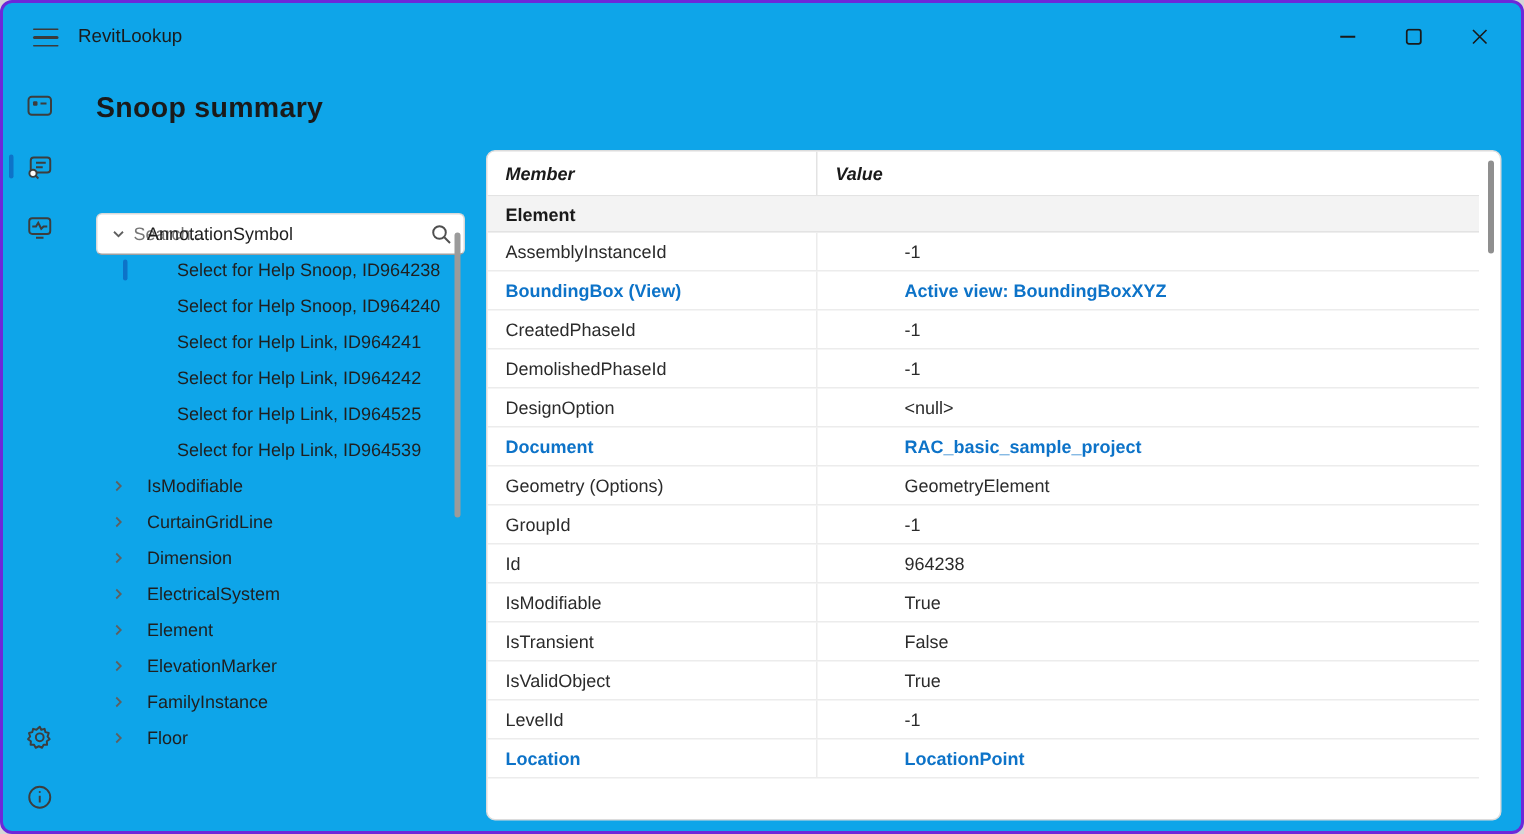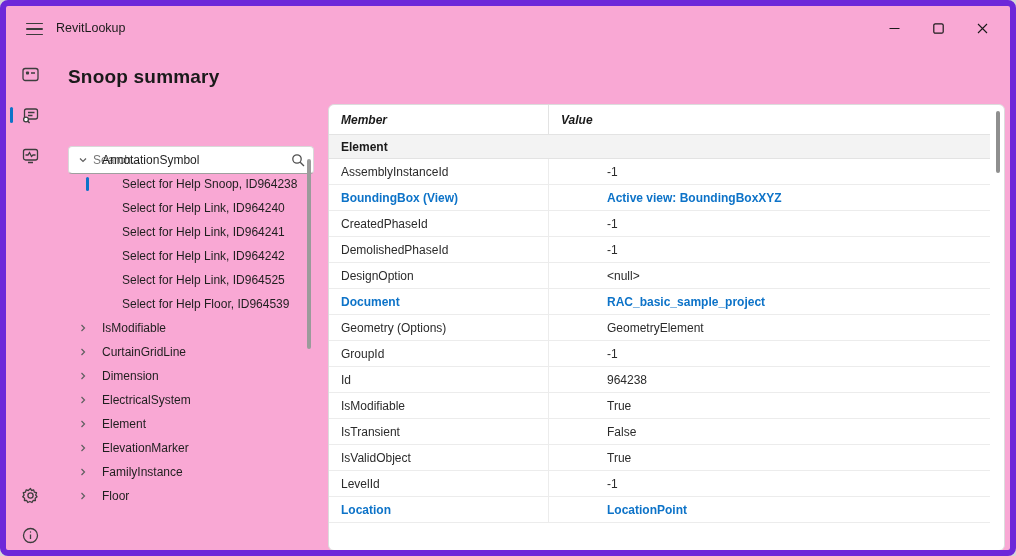--- a/index.html
+++ b/index.html
@@ -1,19 +1,19 @@
 <!DOCTYPE html>
 <html><head>
 <meta charset="utf-8">
 <style>
   * { box-sizing: border-box; margin: 0; padding: 0; }
   html,body { width:1016px; height:556px; }
   body { background:#d6d6d6; font-family:"Liberation Sans", sans-serif; overflow:hidden; }
 
-  .window { position:absolute; inset:0; background:#f9a8d4; border:6px solid #6d28d9;
+  .window { position:absolute; inset:0; background:#0ea5e9; border:2px solid #6d28d9;
             border-radius:8px; overflow:hidden; }
 
   
   .titlebar { position:absolute; top:0; left:0; right:0; height:44px; display:flex; align-items:center; }
   .hamburger { position:absolute; left:13px; top:8px; width:30px; height:30px; border:none; background:transparent;
                display:flex; flex-direction:column; justify-content:center; gap:4px; align-items:center; cursor:pointer; border-radius:4px; }
   .hamburger span { display:block; width:17px; height:1.6px; background:#3b3b3b; border-radius:1px; }
   .app-title { position:absolute; left:50px; top:0; height:44px; display:flex; align-items:center;
                font-size:12.5px; color:#1b1b1b; }
   .caption-buttons { position:absolute; right:6px; top:0; height:44px; display:flex; align-items:center; }
@@ -166,33 +166,33 @@
               <path d="M2 3.5 L5 6.5 L8 3.5" stroke="#5f5f5f" stroke-width="1.2" fill="none"></path>
             </svg>
           </span>
         <span class="label">AnnotationSymbol</span>
       </div>
       <div class="tree-item lvl1 selected">
         <span class="sel-pill"></span>
         <span class="label">Select for Help Snoop, ID964238</span>
       </div>
       <div class="tree-item lvl1">
-          <span class="label">Select for Help Link, ID964240</span>
+          <span class="label">Select for Help Snoop, ID964240</span>
         </div>
       <div class="tree-item lvl1">
           <span class="label">Select for Help Link, ID964241</span>
         </div>
       <div class="tree-item lvl1">
           <span class="label">Select for Help Link, ID964242</span>
         </div>
       <div class="tree-item lvl1">
           <span class="label">Select for Help Link, ID964525</span>
         </div>
       <div class="tree-item lvl1">
-          <span class="label">Select for Help Floor, ID964539</span>
+          <span class="label">Select for Help Link, ID964539</span>
         </div>
       <div class="tree-item lvl0">
         <span class="chev">
             <svg width="10" height="10" viewBox="0 0 10 10">
               <path d="M3.5 2 L6.5 5 L3.5 8" stroke="#5f5f5f" stroke-width="1.2" fill="none"></path>
             </svg>
           </span>
         <span class="label">IsModifiable</span>
       </div>
       <div class="tree-item lvl0">

